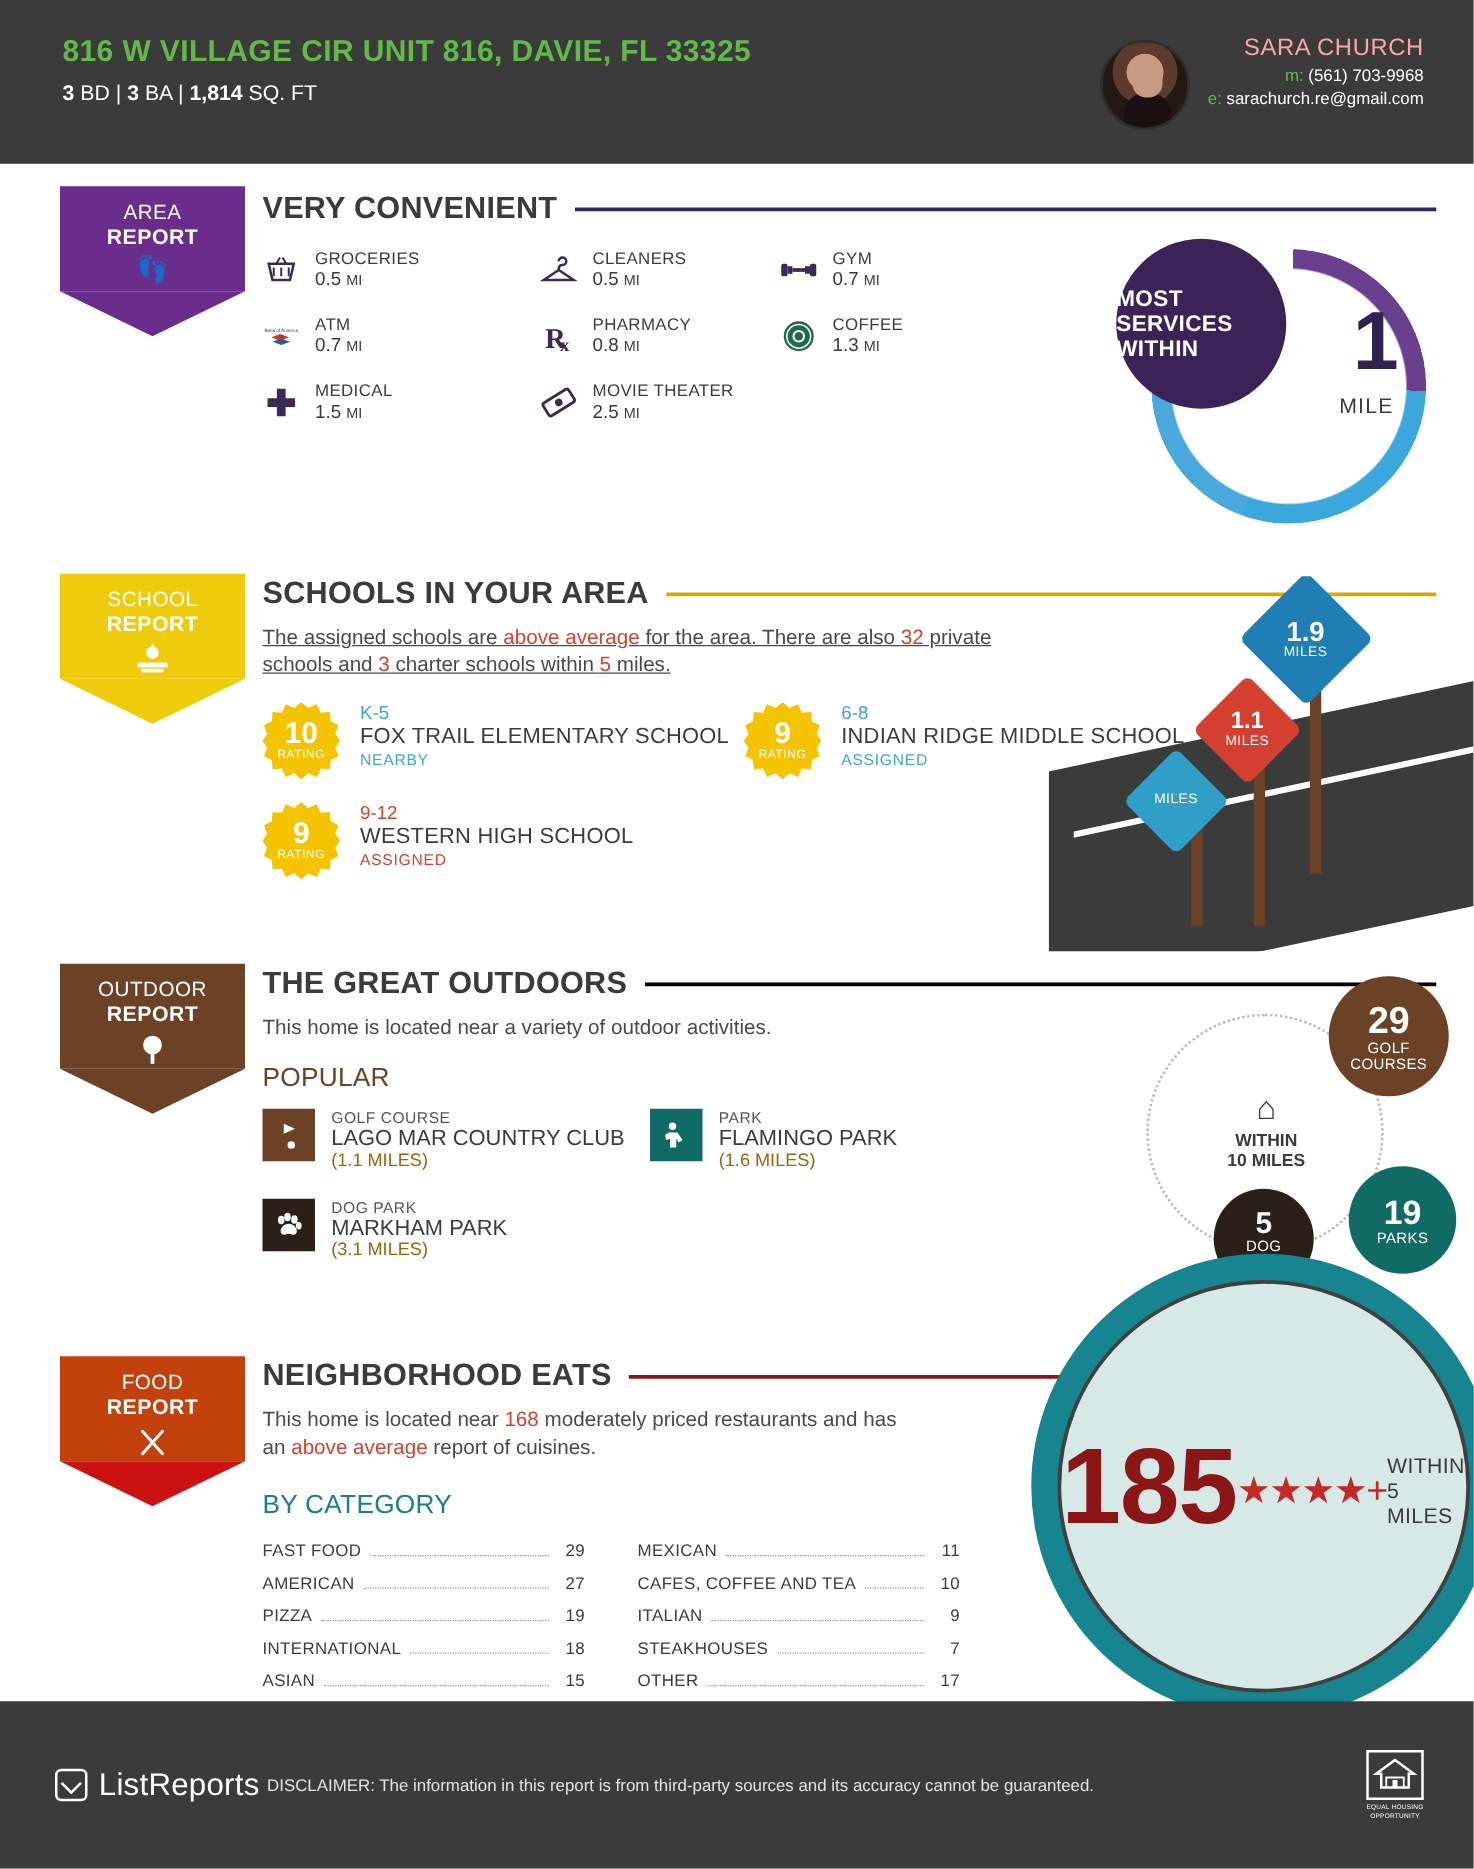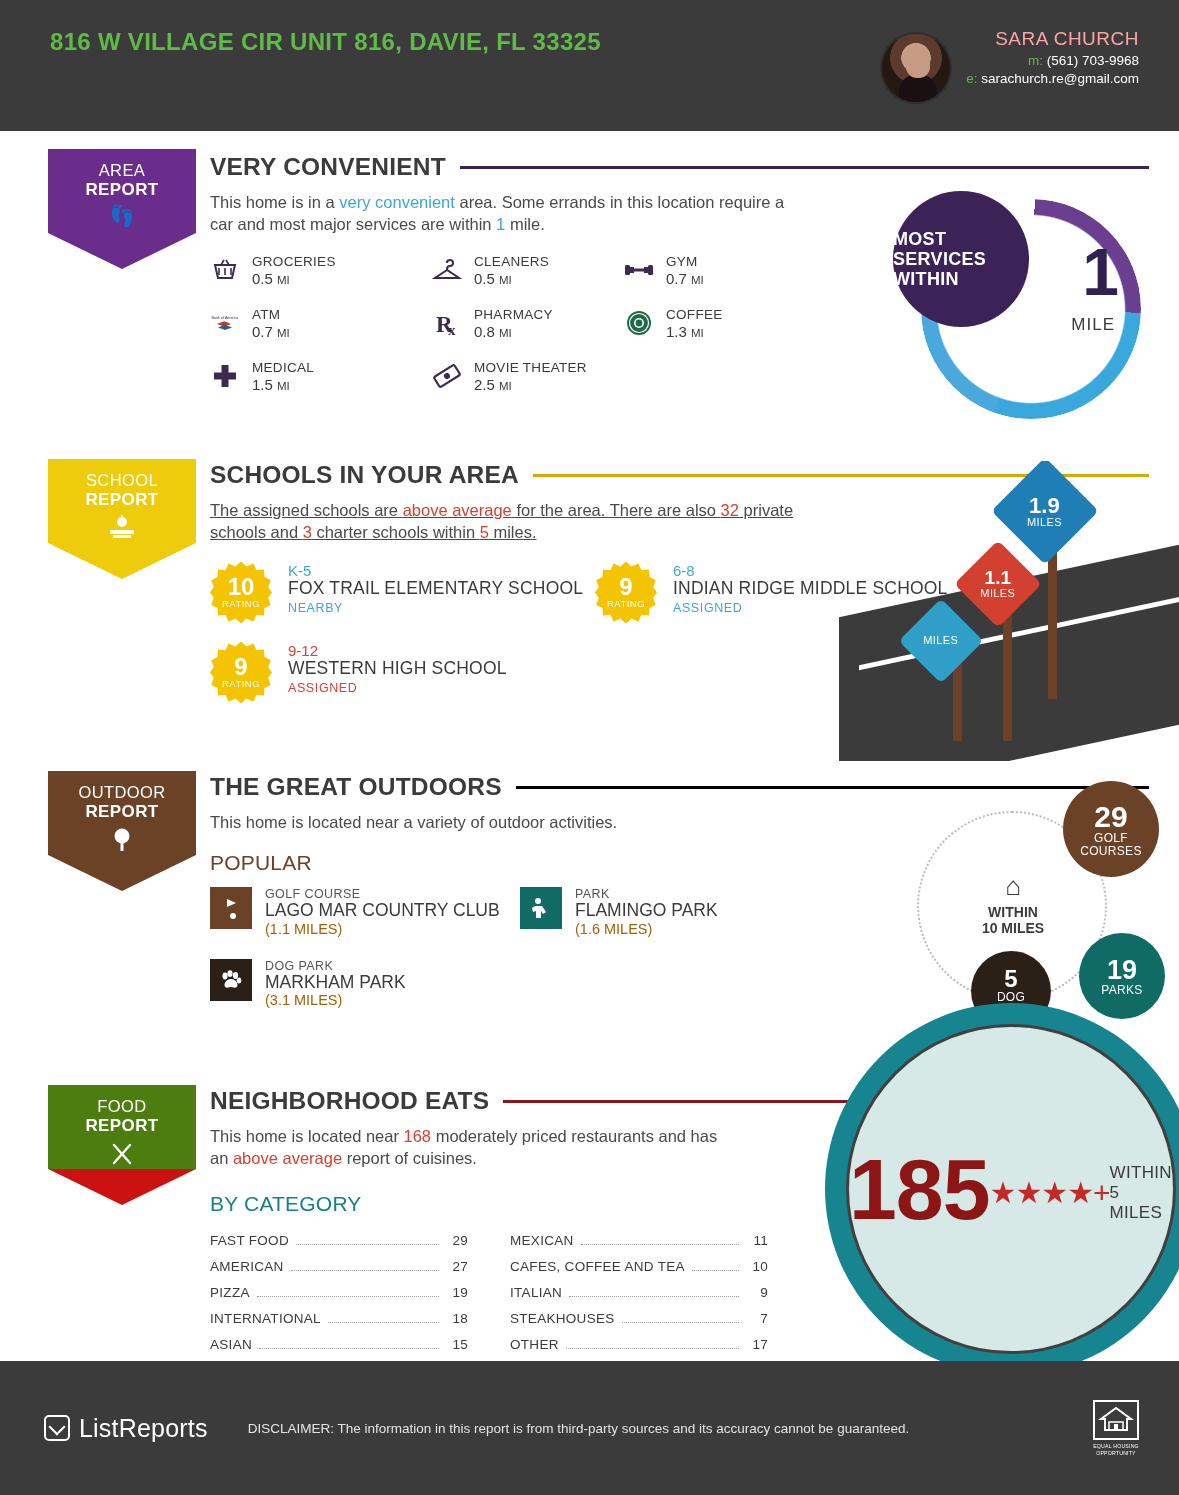--- a/index.html
+++ b/index.html
@@ -178,37 +178,45 @@
     width: 330px; height: 330px; border-radius: 50%; background: #d6e9e7;
     border: 3px solid #404040; display:flex; flex-direction:row; align-items:center; justify-content:center;
   }
   .bigcircle .num { font-size: 86px; font-weight: bold; color: #8c1515; line-height: 80px; letter-spacing: -1px;}
   .bigcircle .stars { color: #c62828; font-size: 30px; letter-spacing: -1px; margin-top: 6px; }
   .bigcircle .sub { font-size: 17px; color: #3b3b3b; margin-top: 8px; letter-spacing:.3px;}
 
   
   .footer {
     position: absolute; left: 0; bottom: 0; width: 1179px; height: 134px;
-    background: #3b3b3b; display: flex; align-items: center; padding: 0 40px 0 44px; gap: 40px;
+    background: #3b3b3b; display: flex; align-items: center; padding: 0 40px 0 44px; gap: 6px;
   }
   .logo { display:flex; align-items:center; gap: 9px; color:#fff; }
   .logo .mark { width: 26px; height: 26px; border:2.5px solid #fff; border-radius: 5px; transform: rotate(0deg); position:relative;}
   .logo .mark::after{content:"";position:absolute;left:5px;top:4px;width:10px;height:10px;border-left:2.5px solid #fff;border-bottom:2.5px solid #fff;transform:rotate(-45deg);}
   .logo .txt { font-size: 25px; letter-spacing: .2px; }
   .disc { color: #e3e3e3; font-size: 13.5px; flex:1; }
   .eho { color:#fff; text-align:center; }
   .eho .hs { width:46px;height:40px;border:2px solid #fff; position:relative; }
   .eho .cap { font-size: 5.2px; letter-spacing:.2px; margin-top:3px; line-height:1.3;}
 </style>
 </head>
 <body>
 
 <div class="header">
   <div>
     <div class="addr-title">816 W VILLAGE CIR UNIT 816, DAVIE, FL 33325</div>
+    <div class="addr-sub">
+      <b>3</b>
+      <span>BD</span> |
+      <b>3</b>
+      <span>BA</span> |
+      <b>1,814</b>
+      <span>SQ. FT</span>
+    </div>
   </div>
   <div class="agent-wrap">
     <div class="agent-photo"></div>
     <div class="agent-info">
       <div class="agent-name">SARA CHURCH</div>
       <div class="agent-line">
         <span class="lbl">m:</span>
         <span>(561) 703-9968</span>
       </div>
       <div class="agent-line">
@@ -228,23 +236,20 @@
         <div class="t2">REPORT</div>
         <div class="ico">👣</div>
       </div>
       <div class="point" style="border-top-color:#6b2d8c;"></div>
     </div>
 
     <div class="content" style="padding-top:22px;">
       <div class="sec-headrow">
         <div class="sec-head">VERY CONVENIENT</div>
         <div class="line" style="background:#3b2257;"></div>
-      </div>
-      <div class="body-text" style="max-width:580px;">
-        <span>This home is in a </span><span class="hl-blue">very convenient</span><span> area. Some errands in this location require a car and most major services are within </span><span class="hl-blue">1</span><span> mile.</span>
       </div>
 
       <div class="amen-grid">
         <div class="amen">
           <div class="ico">
             <svg width="28" height="28" viewBox="0 0 28 28">
                 <path d="M4 9h20l-3 13H7L4 9z" fill="none" stroke="#3b2a52" stroke-width="2"></path>
                 <path d="M8 12v7M14 12v7M20 12v7" stroke="#3b2a52" stroke-width="1.6"></path>
                 <path d="M10 9l3-5M18 9l-3-5" stroke="#3b2a52" stroke-width="1.6"></path>
               </svg>
@@ -546,21 +551,21 @@
       </div>
       <div class="circ" style="left:96px;bottom:0;width:80px;height:80px;background:#2b2018;">
         <div class="n" style="font-size:24px;">5</div>
         <div class="l">DOG<br>PARKS</div>
       </div>
     </div>
   </div>
 
   <div class="section" style="height:290px;">
     <div class="shield" style="top:16px;">
-      <div class="body" style="background:#4d7c0f;">
+      <div class="body" style="background:#c2410c;">
         <div class="t1">FOOD</div>
         <div class="t2">REPORT</div>
         <div class="ico">
           <svg width="28" height="26" viewBox="0 0 28 26">
               <g stroke="#fff" stroke-width="2.4" stroke-linecap="round">
                 <path d="M6 4l16 18M22 4L6 22"></path>
               </g>
             </svg>
         </div>
       </div>

